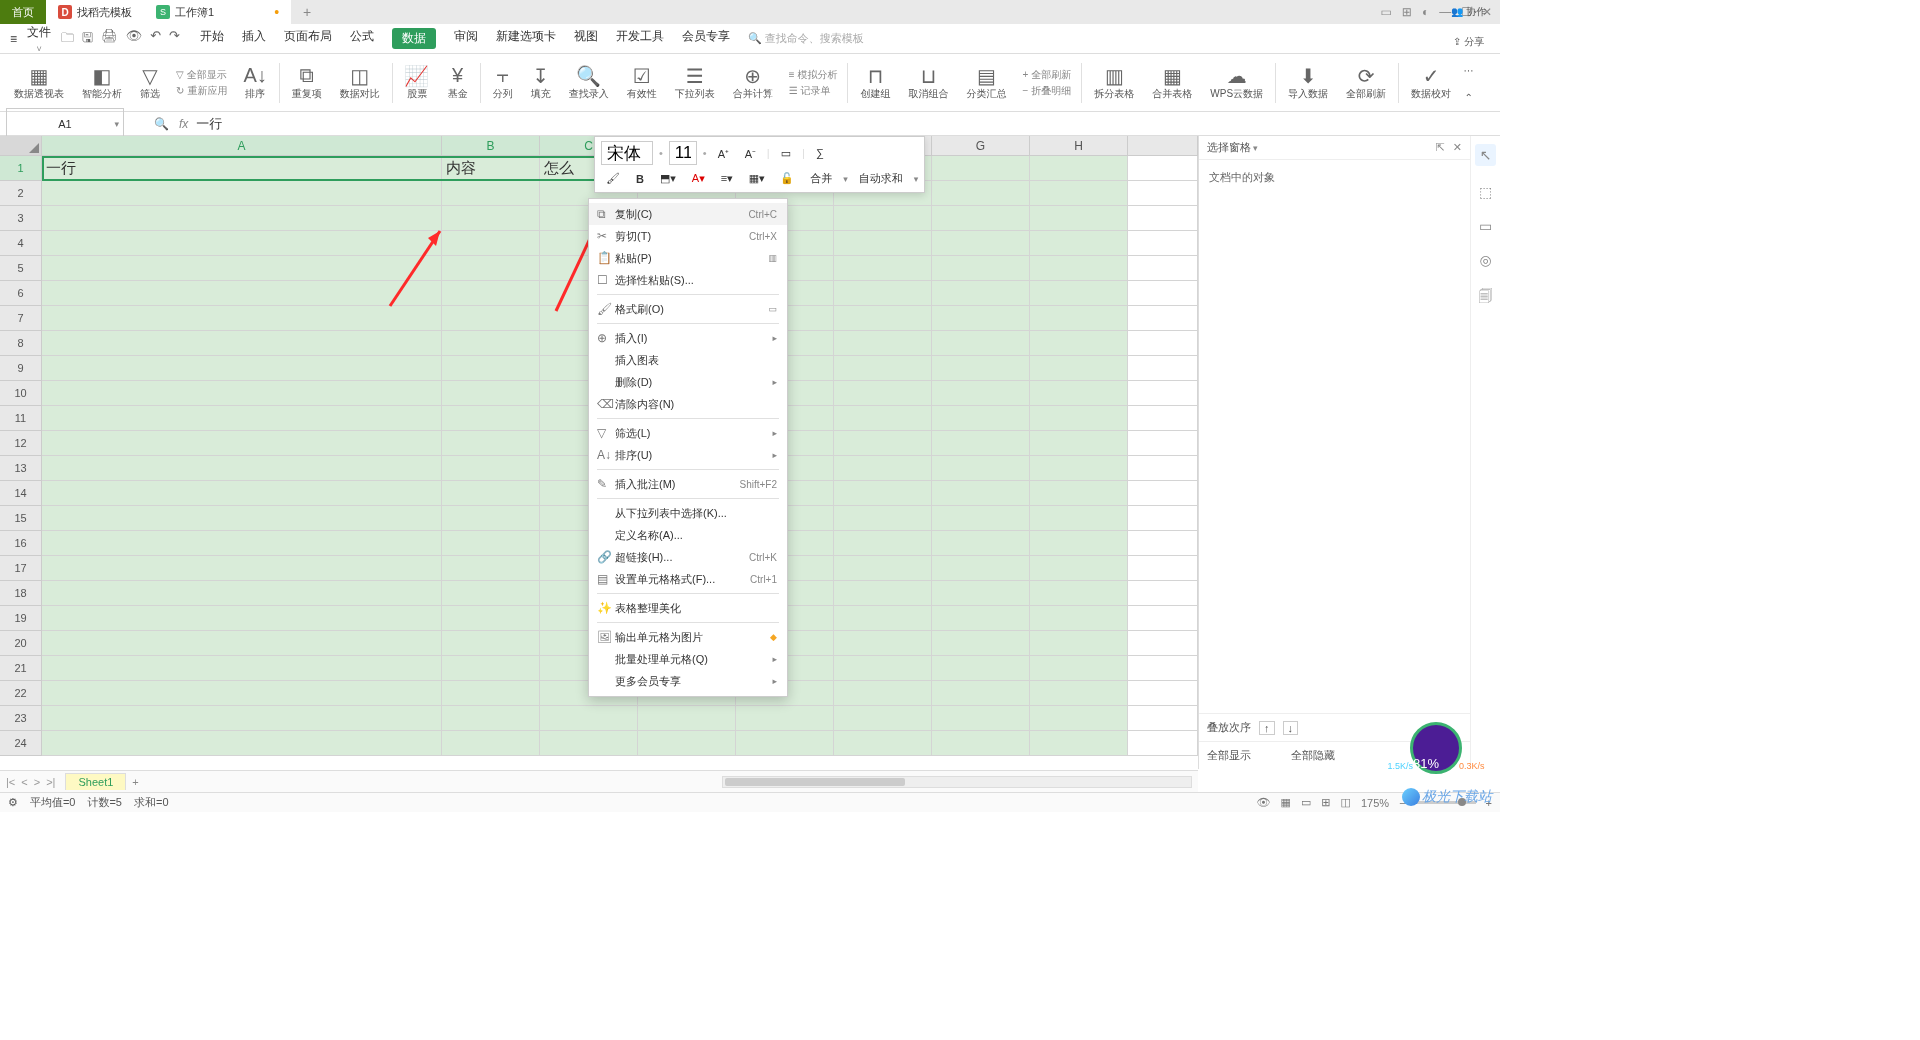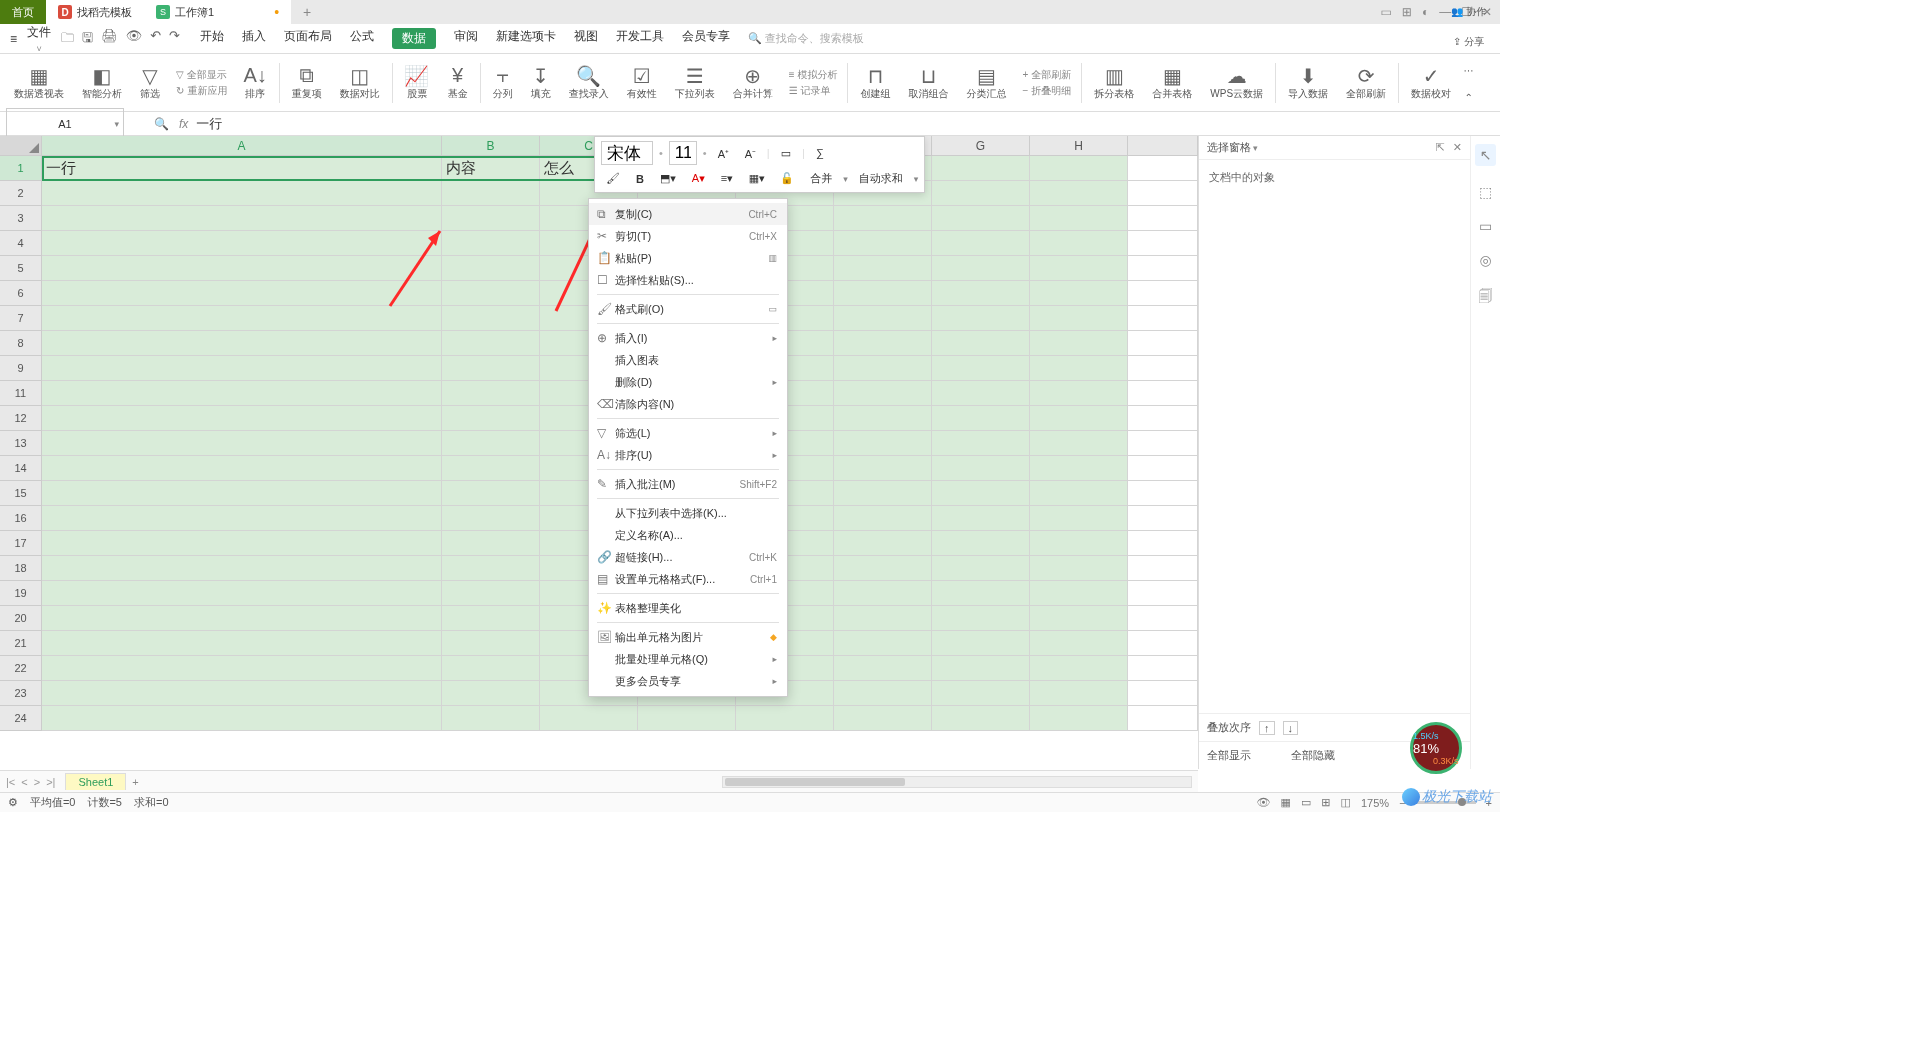--- a/index.html
+++ b/index.html
@@ -121,21 +121,21 @@
 .sheet-tabs .add-sheet { margin-left: 6px; color: #888; }
 .sheet-tabs .hscroll { margin-left: auto; width: 470px; height: 12px; background: #eee; border: 1px solid #ddd; position: relative; }
 .sheet-tabs .hscroll .thumb { position: absolute; left: 2px; top: 1px; height: 8px; width: 180px; background: #ccc; border-radius: 2px; }
 
 
 .status-bar { position: absolute; left: 0; right: 0; bottom: 0; height: 20px; border-top: 1px solid #ddd; display: flex; align-items: center; padding: 0 8px; font-size: 11px; color: #555; background: #fafafa; }
 .status-bar .sb-left { display: flex; gap: 12px; align-items: center; }
 .status-bar .sb-right { margin-left: auto; display: flex; gap: 10px; align-items: center; color: #777; }
 
 
-.net-badge { position: absolute; right: 38px; bottom: 38px; width: 52px; height: 52px; border-radius: 50%; background: #7f1d1d; color: #fff; display: flex; flex-direction: column; align-items: flex-start; justify-content: center; font-size: 9px; z-index: 100; border: 3px solid #3cb371; }
+.net-badge { position: absolute; right: 38px; bottom: 38px; width: 52px; height: 52px; border-radius: 50%; background: #4c1d95; color: #fff; display: flex; flex-direction: row; align-items: flex-end; justify-content: center; font-size: 9px; z-index: 100; border: 3px solid #3cb371; }
 .net-badge .up { color: #4dd2ff; }
 .net-badge .dn { color: #ff8c42; margin-left: 20px; }
 .net-badge .pct { font-size: 13px; }
 .watermark { position: absolute; right: 8px; bottom: 6px; font-size: 14px; color: #6aa6e6; z-index: 99; font-style: italic; display: flex; align-items: center; gap: 2px; }
 .watermark .logo { width: 18px; height: 18px; background: linear-gradient(135deg,#6bd0ff,#3a7fe0); border-radius: 50%; }
 </style>
 </head>
 <body>
 
 <div class="title-bar">
@@ -432,20 +432,32 @@
             <div class="cell C"></div>
             <div class="cell D"></div>
             <div class="cell E"></div>
             <div class="cell F"></div>
             <div class="cell G"></div>
             <div class="cell H"></div>
             <div class="cell rest"></div>
           </div>
           <div class="row">
             <div class="rh">9</div>
+            <div class="cell A"></div>
+            <div class="cell B"></div>
+            <div class="cell C"></div>
+            <div class="cell D"></div>
+            <div class="cell E"></div>
+            <div class="cell F"></div>
+            <div class="cell G"></div>
+            <div class="cell H"></div>
+            <div class="cell rest"></div>
+          </div>
+          <div class="row">
+            <div class="rh">10</div>
             <div class="cell A"></div>
             <div class="cell B"></div>
             <div class="cell C"></div>
             <div class="cell D"></div>
             <div class="cell E"></div>
             <div class="cell F"></div>
             <div class="cell G"></div>
             <div class="cell H"></div>
             <div class="cell rest"></div>
           </div>

